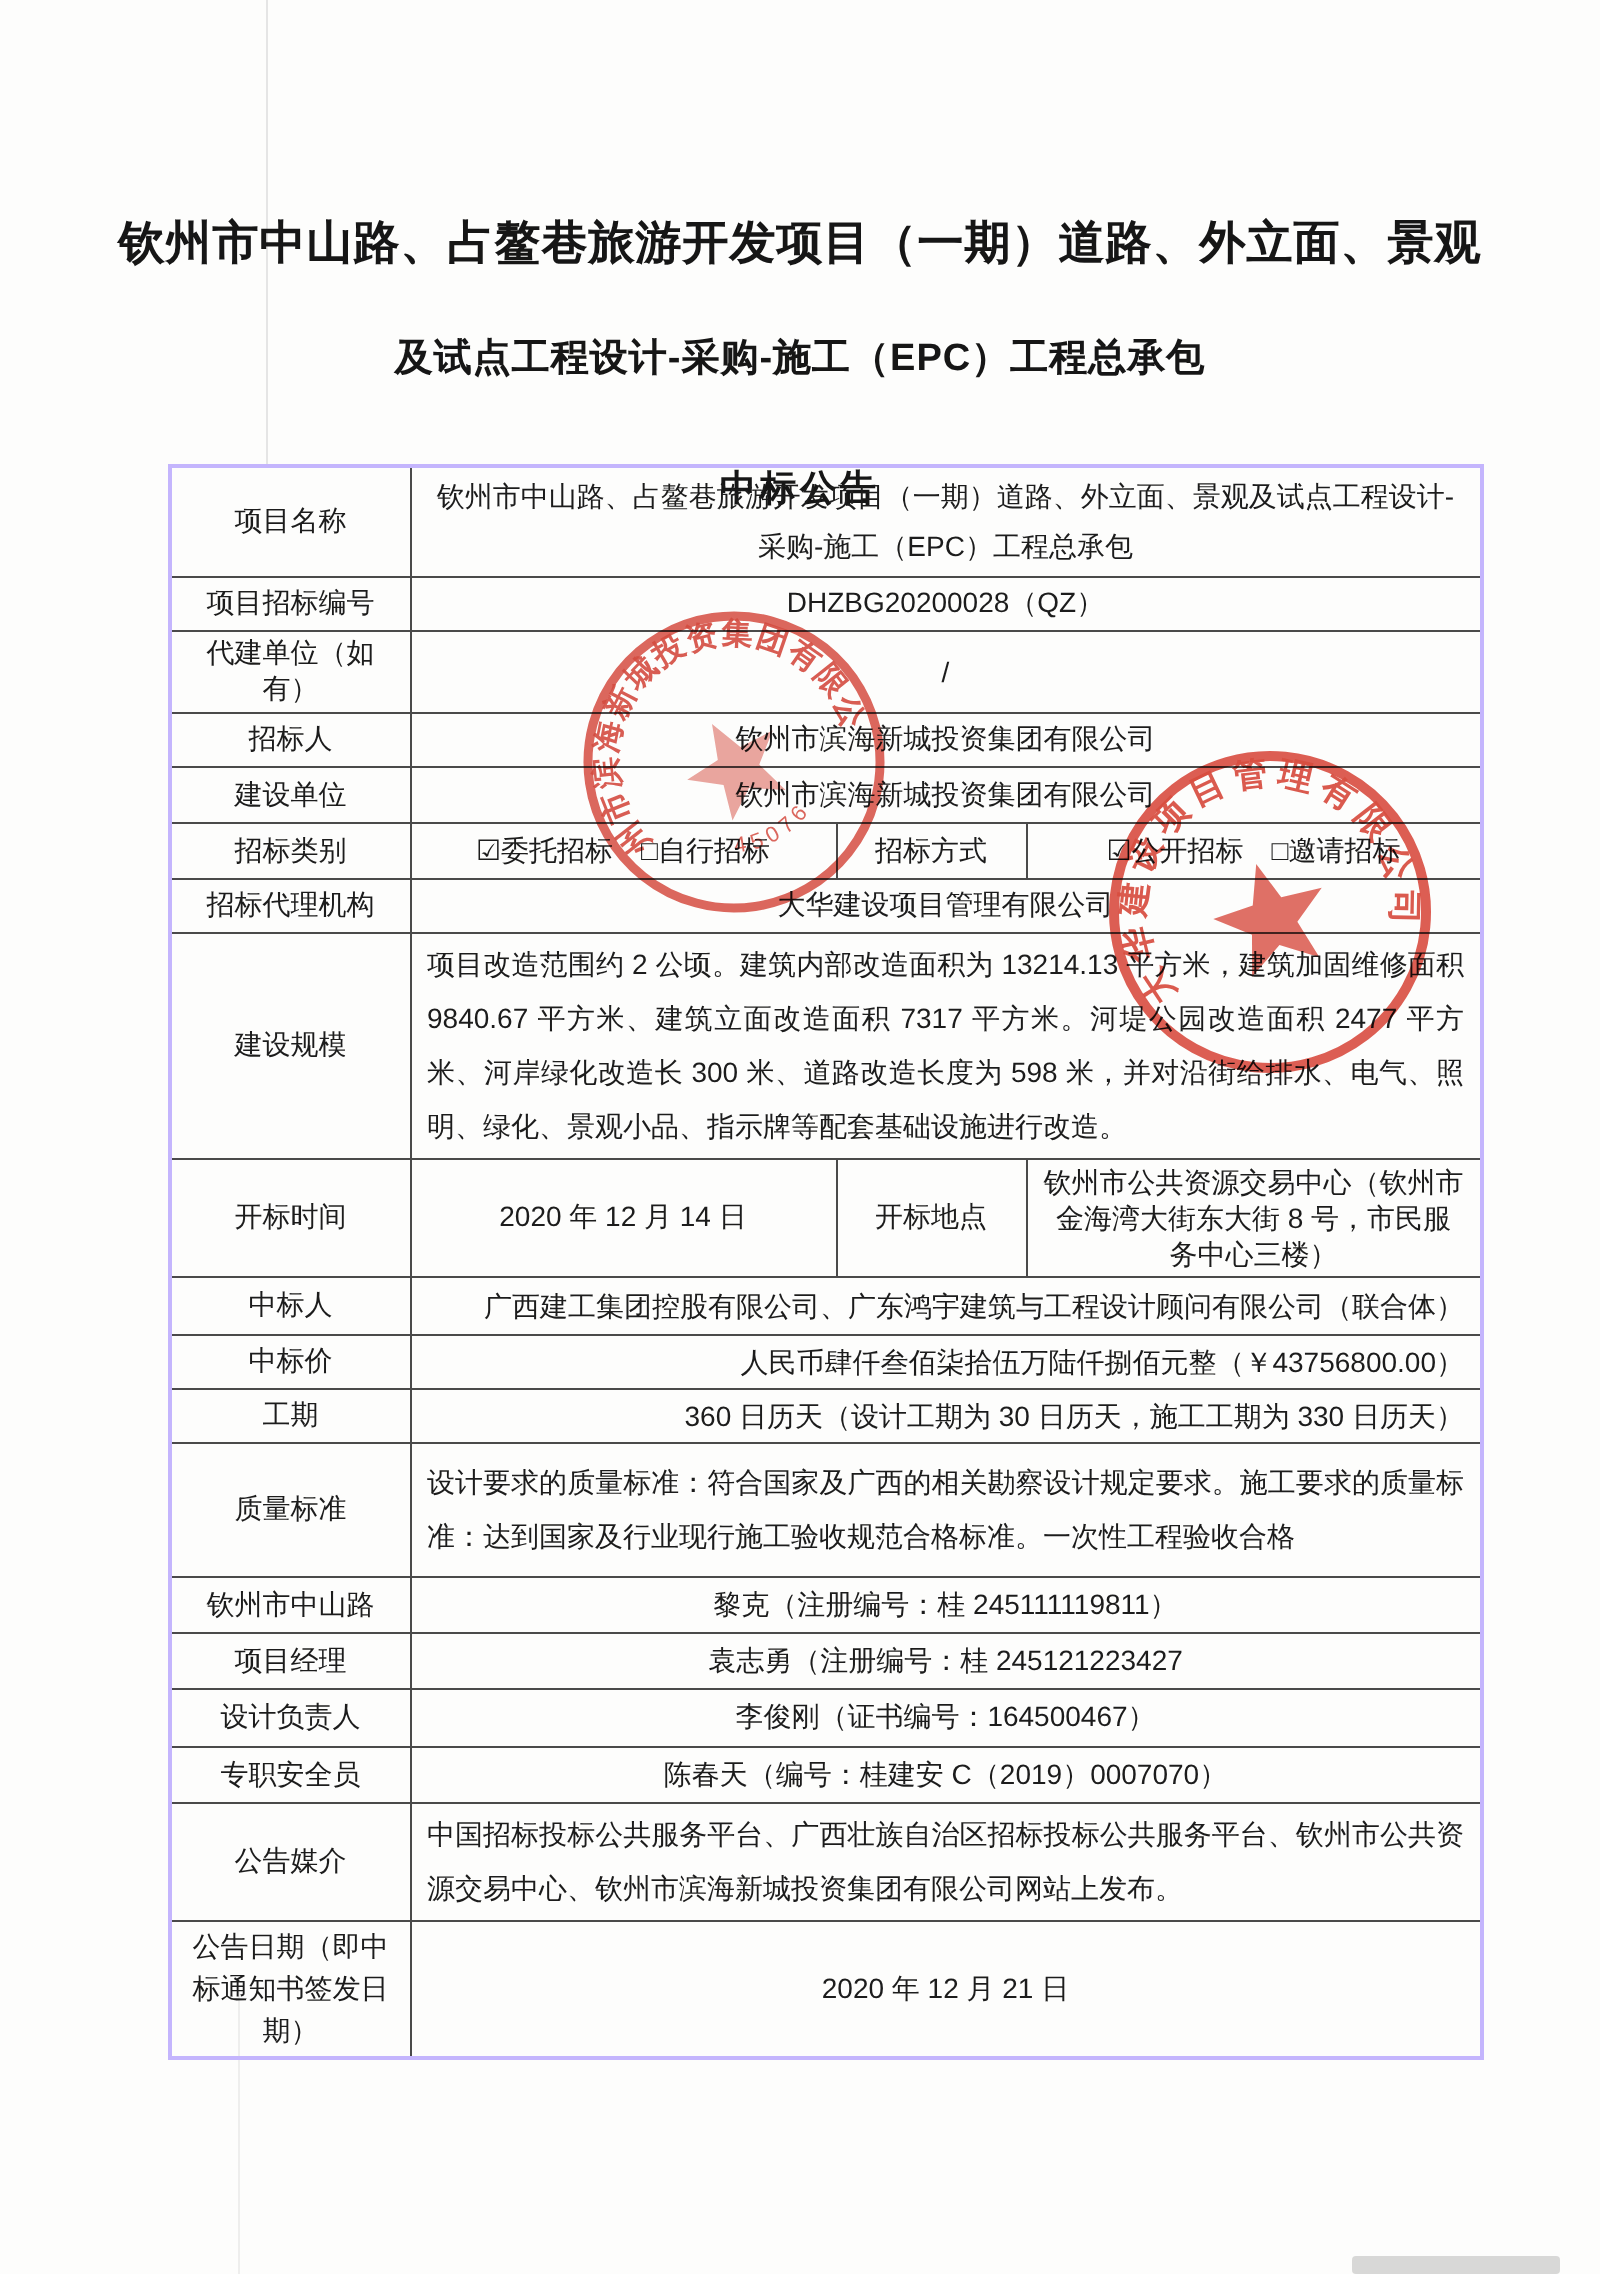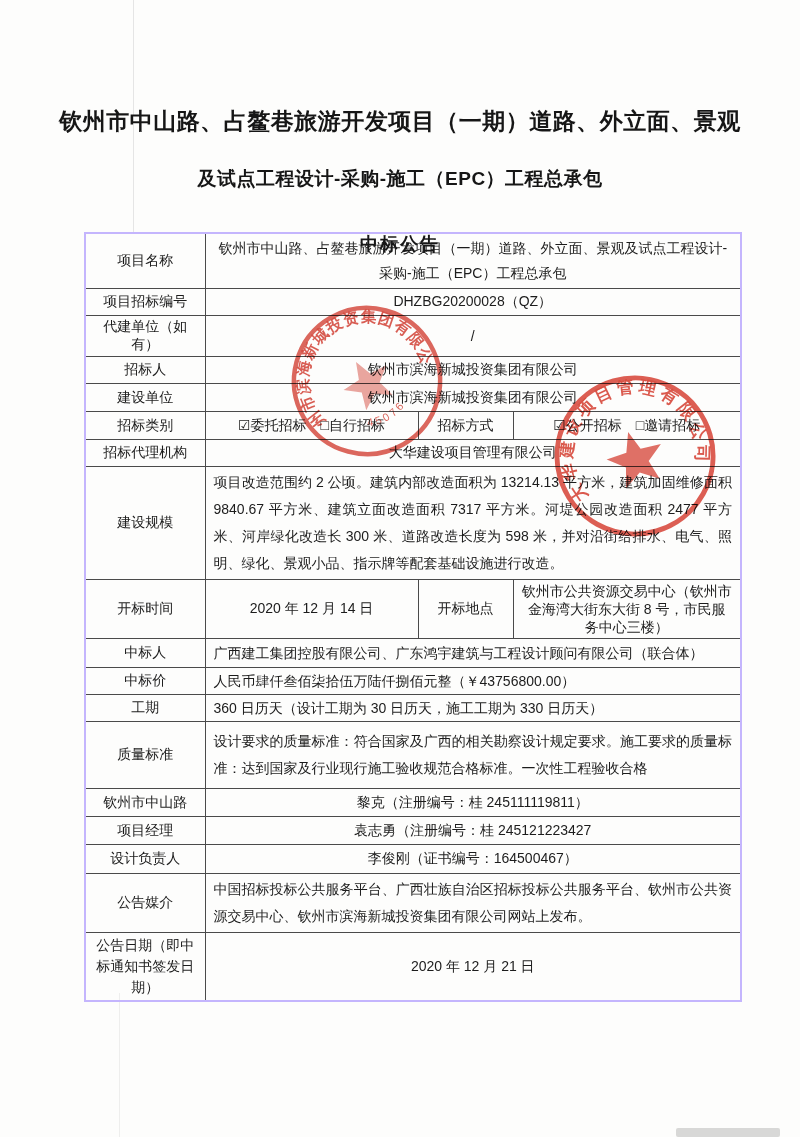--- a/index.html
+++ b/index.html
@@ -16,21 +16,21 @@
   .title-block { position:absolute; left:0; top:106px; width:100%; text-align:center; font-weight:bold; color:#161616; }
   .title-line1 { font-size:23px; letter-spacing:.5px; }
   .title-line2 { font-size:19px; margin-top:29px; letter-spacing:.5px; }
   .title-line3 { font-size:18px; margin-top:40px; letter-spacing:2px; }
 
   table.main { position:absolute; left:84px; top:232px; width:656px; border-collapse:collapse; table-layout:fixed; }
   table.main td { border:1px solid #4a4a4a; font-size:14px; color:#1c1c1c; padding:2px 8px; vertical-align:middle; }
   table.main { border:2px solid #c4b5fd; }
   td.lbl { text-align:center; padding:2px 3px; }
   td.val-c { text-align:center; }
-  td.val-l { text-align:left; line-height:22px;margin-top:32px; }
+  td.val-l { text-align:right; line-height:22px;margin-top:32px; }
   td.val-j { text-align:justify; line-height:27px; padding:4px 10px; }
   td.addr { text-align:center; font-size:13.5px; line-height:18px; padding:2px 5px; }
   .opt-pair { display:flex; justify-content:center; gap:14px; }
 
   
   .seal { position:absolute; mix-blend-mode:multiply; opacity:.85; pointer-events:none; }
   .seal-buyer { left:285px; top:299px; width:164px; height:164px; transform:rotate(-30deg); }
   .seal-agency { left:548px; top:369px; width:174px; height:174px; transform:rotate(-16deg); opacity:.9; }
 </style>
 </head>
@@ -144,20 +144,24 @@
     <tr style="height:28px">
       <td class="lbl">项目经理</td>
       <td class="val-c" colspan="3">袁志勇（注册编号：桂 245121223427</td>
     </tr>
 
     <tr style="height:29px">
       <td class="lbl">设计负责人</td>
       <td class="val-c" colspan="3">李俊刚（证书编号：164500467）</td>
     </tr>
 
+    <tr style="height:28px">
+      <td class="lbl">专职安全员</td>
+      <td class="val-c" colspan="3">陈春天（编号：桂建安 C（2019）0007070）</td>
+    </tr>
 
     <tr style="height:55px">
       <td class="lbl">公告媒介</td>
       <td class="val-j" colspan="3">中国招标投标公共服务平台、广西壮族自治区招标投标公共服务平台、钦州市公共资源交易中心、钦州市滨海新城投资集团有限公司网站上发布。</td>
     </tr>
 
     <tr style="height:63px">
       <td class="lbl" style="line-height:21px">公告日期（即中标通知书签发日期）</td>
       <td class="val-c" colspan="3">2020 年 12 月 21 日</td>
     </tr>

